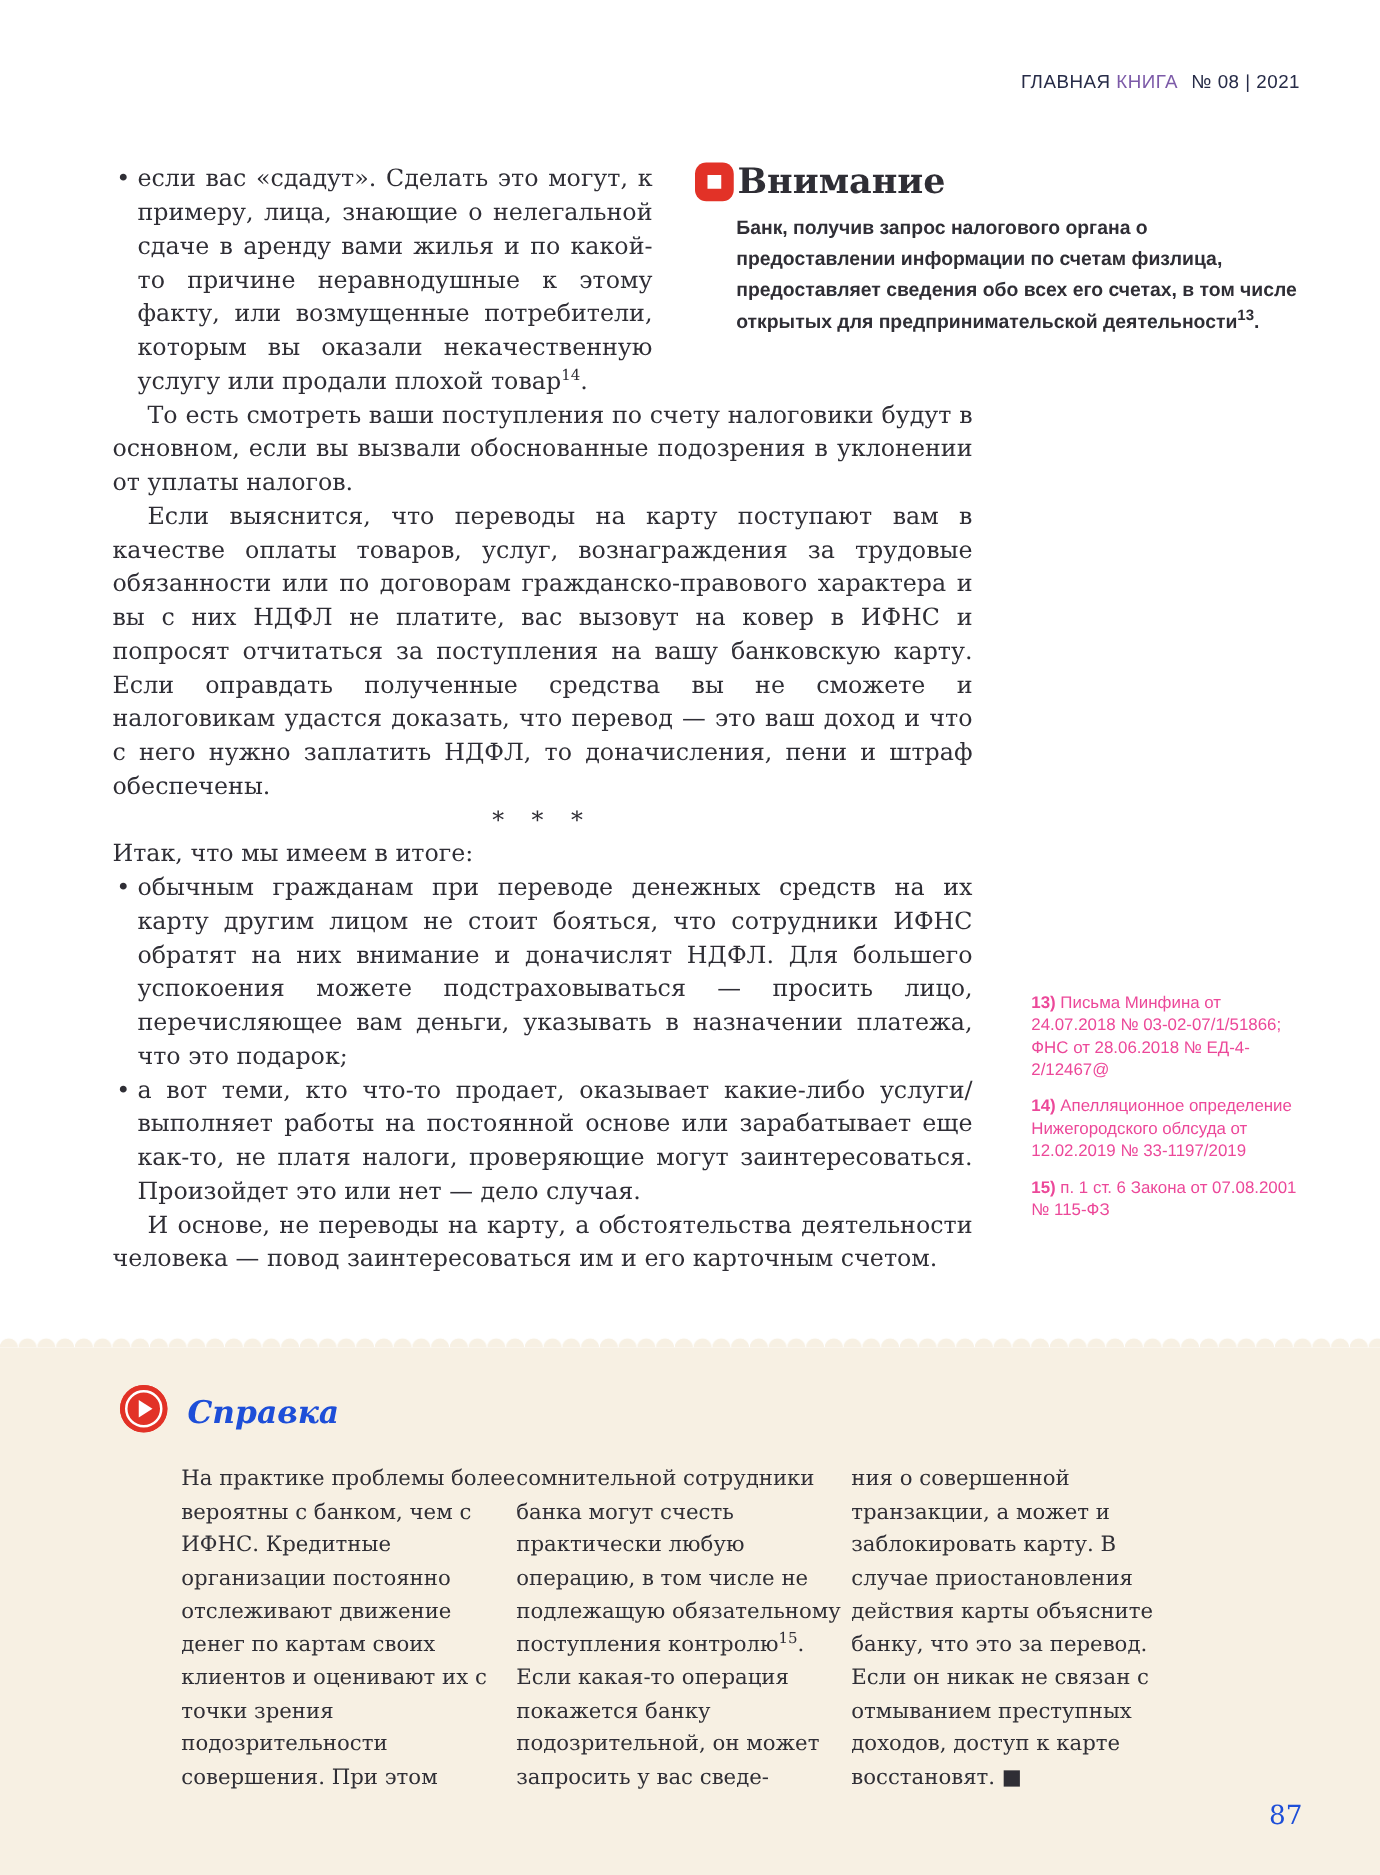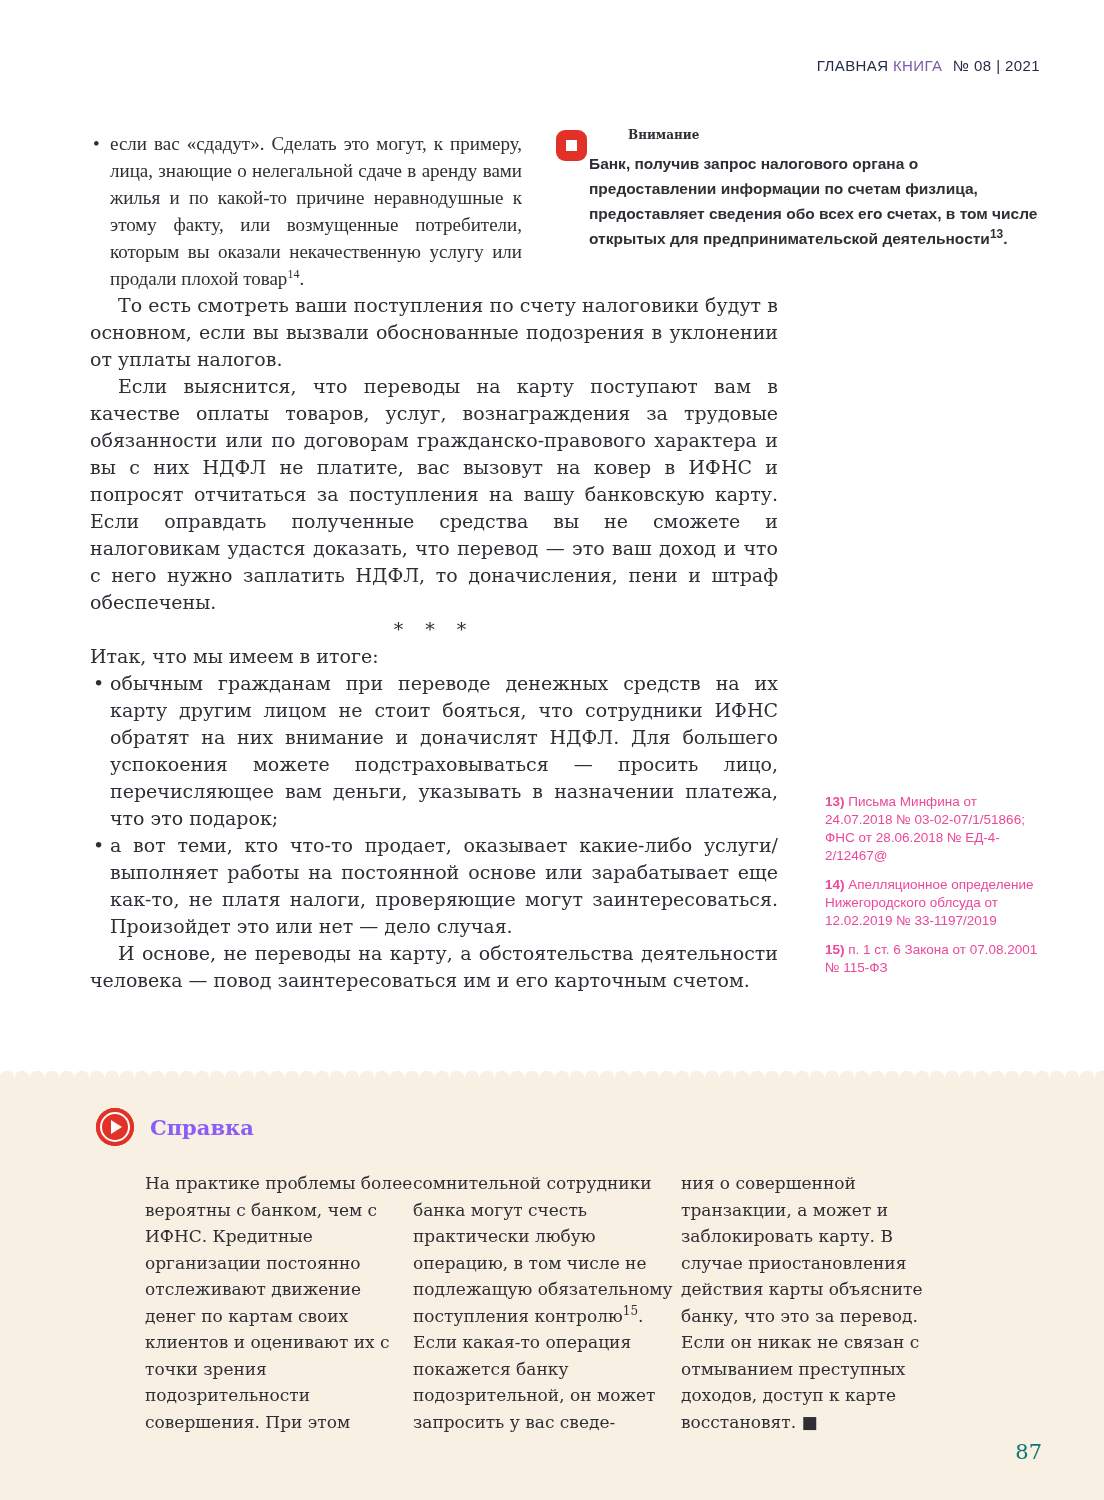--- a/index.html
+++ b/index.html
@@ -25,42 +25,42 @@
 
   
   .article {
     position: absolute; left: 90px; top: 130px; width: 688px;
     font-size: 19px; line-height: 27px;
     text-align: justify;
   }
   .article p { margin: 0; }
   .bullet { position: relative; padding-left: 20px; }
   .bullet::before { content: "\2022"; position: absolute; left: 3px; }
-  .intro-bullet { width: 412px; font-family: Liberation Serif, serif; }
+  .intro-bullet { width: 412px; }
   .indent { text-indent: 28px; }
   .separator {
     text-align: center; letter-spacing: 8px;
     margin: 22px 0 14px; font-size: 19px;
   }
   sup { font-size: 12px; line-height: 0; vertical-align: super; }
 
   
   .attention { position: absolute; left: 556px; top: 128px; width: 486px; }
   .attention-icon {
     position: absolute; left: 0; top: 2px;
     width: 31px; height: 31px;
     background: #e23227; border-radius: 9px;
   }
   .attention-icon::after {
     content: ""; position: absolute; left: 10px; top: 10px;
     width: 11px; height: 11px; background: #ffffff;
   }
   .attention-title {
-    margin-left: 72px;
-    font-weight: bold; font-size: 12px; color: #2f2e35;
+    margin-left: 34px;
+    font-weight: bold; font-size: 28px; color: #2f2e35;
   }
   .attention-body {
     margin-left: 33px; margin-top: 9px;
     font-family: "Liberation Sans", sans-serif;
     font-weight: bold; font-size: 15.5px; line-height: 25px;
     color: #2f2e35; text-align: left;
   }
 
   
   .footnotes {
@@ -95,32 +95,32 @@
   }
   .spravka-icon::after {
     content: ""; position: absolute; left: 15px; top: 12px;
     width: 0; height: 0;
     border-left: 11px solid #ffffff;
     border-top: 7px solid transparent;
     border-bottom: 7px solid transparent;
   }
   .spravka-title {
     position: absolute; left: 150px; top: 37px;
-    font-weight: bold; font-size: 21px; color: #8b5cf6;
+    font-weight: bold; font-size: 25px; color: #1d4ed8; font-style: italic;
   }
   .spravka-cols {
     position: absolute; left: 145px; top: 92px;
     display: flex; 
     font-size: 17px; line-height: 26.5px; color: #2f2e35;
   }
   .spravka-col { width: 268px; text-align: left; }
 
   .page-num {
     position: absolute; right: 62px; bottom: 36px;
-    font-size: 21px; color: #0f766e;
+    font-size: 21px; color: #1d4ed8;
   }
 </style>
 </head>
 <body>
 
 <div class="masthead">
   <span class="brand-main">ГЛАВНАЯ</span>
   <span class="brand-accent">КНИГА</span>
   <span class="issue">№ 08 | 2021</span>
 </div>

